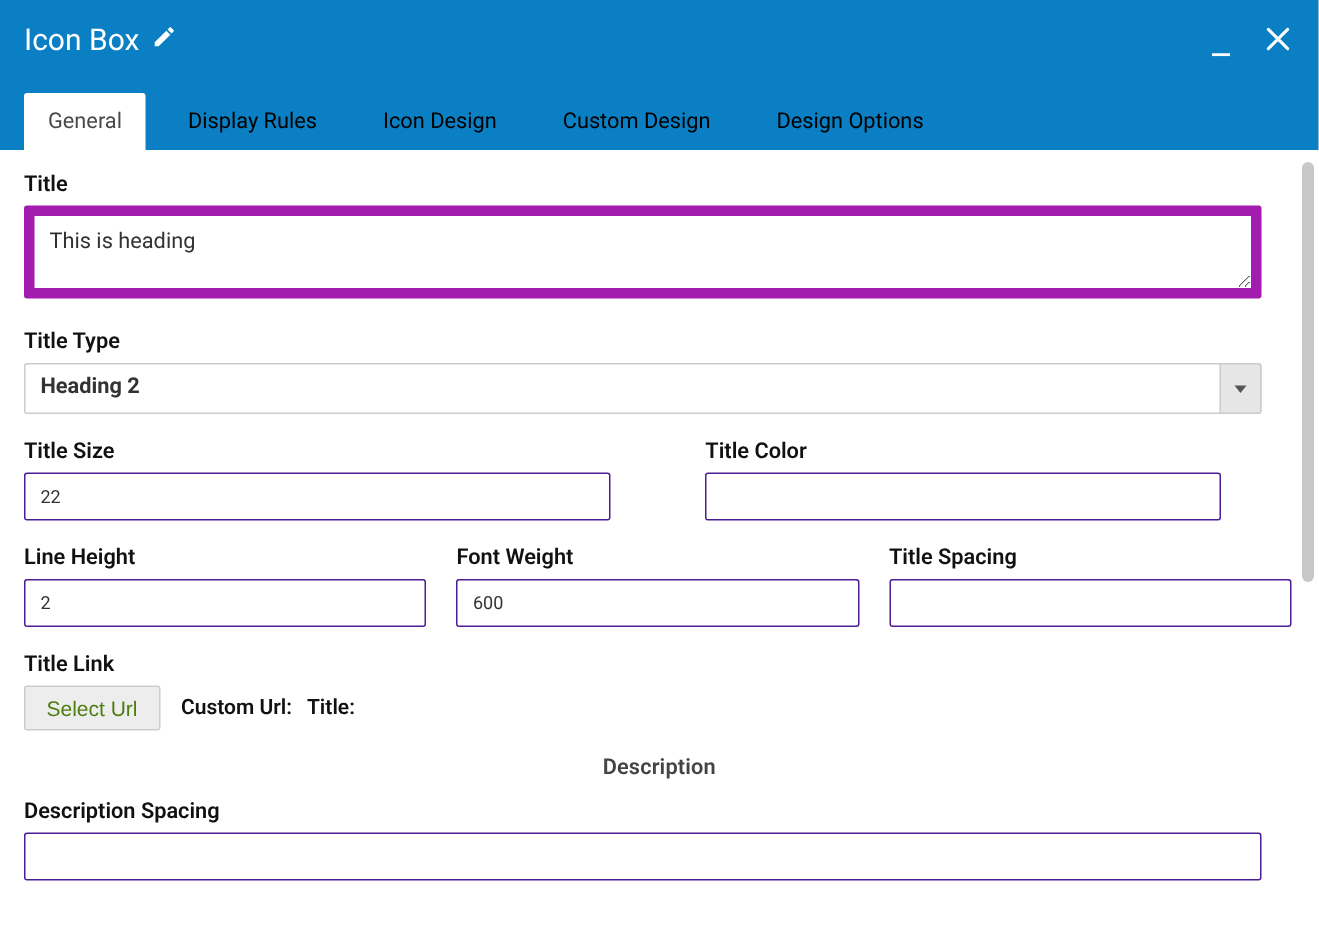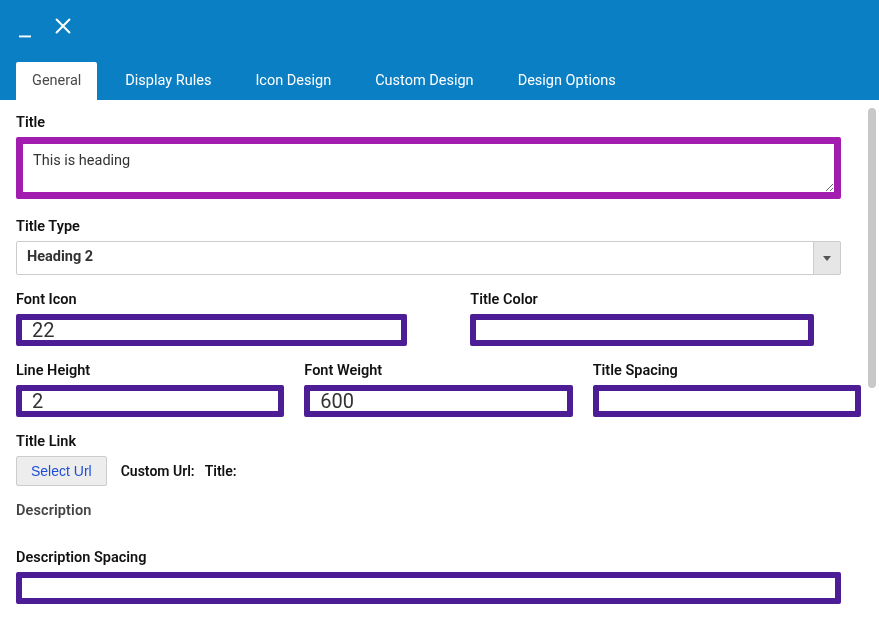--- a/index.html
+++ b/index.html
@@ -46,21 +46,21 @@
 
     .tabs {
       position: absolute;
       bottom: 0;
       left: 16px;
       display: flex;
       gap: 12px;
     }
     .tab {
       padding: 10px 16px 11px 16px;
-      color: #ffffff;
+      color: #000000;
       font-size: 14.5px;
       cursor: pointer;
       border-top-left-radius: 2px;
       border-top-right-radius: 2px;
     }
     .tab.active {
       background: #fff;
       color: #4a4a4a;
     }
 
@@ -135,75 +135,84 @@
       display: flex;
       gap: 20px;
       width: 845px;
     }
     .col { flex: 1; display: flex; flex-direction: column; }
     .col .field-group { margin-bottom: 16px; width: 100%; }
 
     .text-input {
       width: 100%;
       height: 32px;
-      border: 6px solid #4c1d95;
+      border: 1px solid #4c1d95;
       border-radius: 2px;
       padding: 5px 10px;
-      font-size: 20px;
+      font-size: 12px;
       color: #333;
       font-family: inherit;
     }
 
     .link-row {
       display: flex;
       align-items: center;
       gap: 14px;
       margin-top: 2px;
     }
     .select-url-btn {
       background: #ededed;
       border: 1px solid #ccc;
       padding: 6px 14px;
       font-size: 14px;
-      color: #1d4ed8;
+      color: #4d7c0f;
       cursor: pointer;
       border-radius: 2px;
     }
     .link-meta {
       font-size: 14px;
       font-weight: 600;
       color: #111;
     }
 
     .section-label {
       font-size: 14.5px;
       font-weight: 600;
       color: #444;
       margin-top: 10px;
-      margin-bottom: 30px;
+      margin-bottom: 12px;
       display: block;
       letter-spacing: 0.1px;
+      text-align: center;
     }
 
     
     .scrollbar-track {
       position: absolute;
       right: 3px;
       top: 108px;
       width: 8px;
       height: 280px;
       background: #c8c8c8;
       border-radius: 4px;
     }
   </style>
 </head>
 <body>
 
 <div class="header">
   <div class="header-top">
+    <div class="header-title-wrap">
+      <span>Icon Box</span>
+      <span>
+        <svg width="17" height="17" viewBox="0 0 24 24" fill="#fff">
+            <path d="M3 17.25V21h3.75l11-11-3.75-3.75-11 11zM20.71 7.04a1 1 0 0 0 0-1.41l-2.34-2.34a1 1 0 0 0-1.41 0l-1.83 1.83 3.75 3.75 1.83-1.83z"></path>
+          </svg>
+      </span>
+    </div>
     <div class="header-actions">
       <span class="minimize-icon">
         <svg width="18" height="18" viewBox="0 0 24 24">
             <rect x="4" y="18" width="16" height="2.5" fill="#fff"></rect>
           </svg>
       </span>
       <span class="close-icon">
         <svg width="22" height="22" viewBox="0 0 24 24">
             <path d="M5 5 L19 19 M19 5 L5 19" stroke="#fff" stroke-width="2.2" stroke-linecap="round"></path>
           </svg>
@@ -233,21 +242,21 @@
       <div class="select-input">Heading 2</div>
       <div class="select-toggle">
           <div class="chevron"></div>
         </div>
     </div>
   </div>
 
   <div class="row">
     <div class="col">
       <div class="field-group">
-        <label class="field-label">Font Icon</label>
+        <label class="field-label">Title Size</label>
         <input class="text-input" value="22" style="">
       </div>
     </div>
     <div class="col" style="flex:0.06"></div>
     <div class="col">
       <div class="field-group">
         <label class="field-label">Title Color</label>
         <input class="text-input" style="width: 88%;" value="">
       </div>
     </div>

